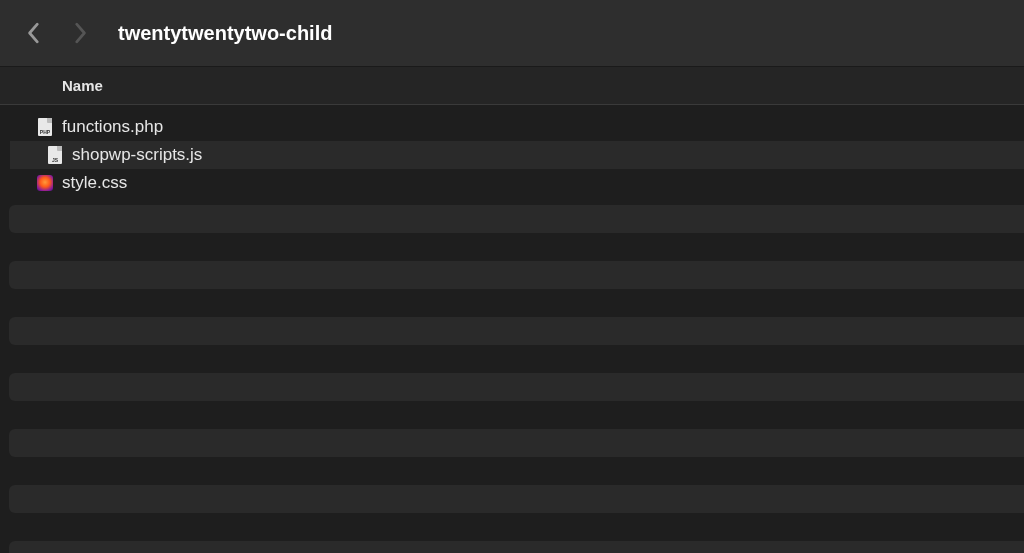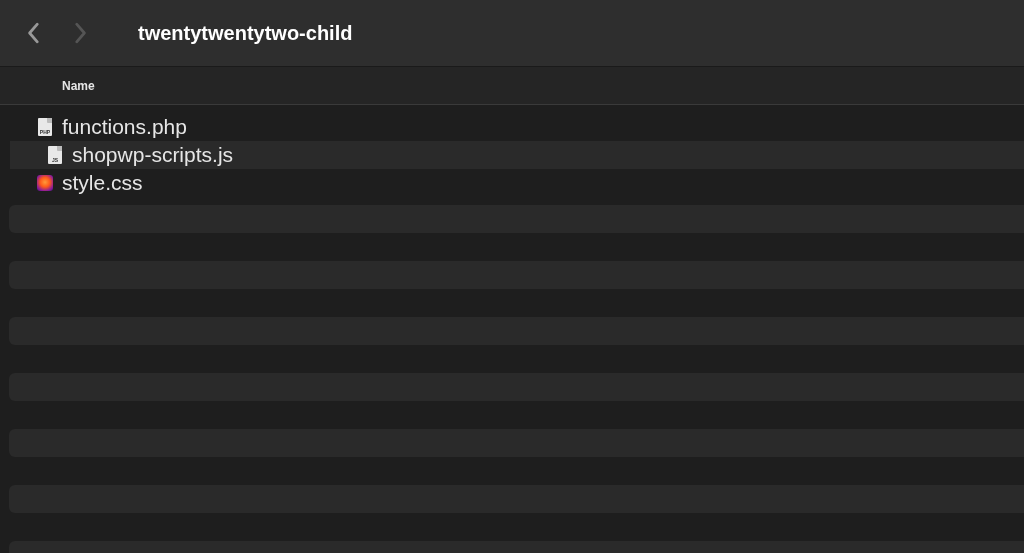--- a/index.html
+++ b/index.html
@@ -15,21 +15,20 @@
       color: #e6e6e6;
       overflow: hidden;
     }
     .toolbar {
       height: 67px;
       background: #2e2e2e;
       display: flex;
       align-items: center;
       padding-left: 26px;
       border-bottom: 1px solid #1a1a1a;
-      gap: 20px;
     }
     .nav-arrows {
       display: flex;
       align-items: center;
       gap: 30px;
       margin-right: 30px;
     }
     .nav-arrow {
       width: 16px;
       height: 22px;
@@ -53,21 +52,21 @@
     }
     .column-header {
       height: 38px;
       background: #252525;
       display: flex;
       align-items: center;
       padding-left: 62px;
       border-bottom: 1px solid #3a3a3a;
     }
     .column-header-label {
-      font-size: 12px;
+      font-size: 15px;
       font-weight: 600;
       color: #e6e6e6;
     }
     .file-list {
       padding-top: 8px;
     }
     .file-row {
       height: 28px;
       display: flex;
       align-items: center;
@@ -81,21 +80,21 @@
     .file-icon {
       width: 18px;
       height: 20px;
       margin-right: 8px;
       display: flex;
       align-items: center;
       justify-content: center;
       flex-shrink: 0;
     }
     .file-name {
-      font-size: 21px;
+      font-size: 17px;
       color: #e6e6e6;
       font-weight: 400;
     }
     .empty-rows {
       margin-top: 8px;
     }
     .empty-row {
       height: 28px;
       margin-left: 9px;
       margin-right: 0;

